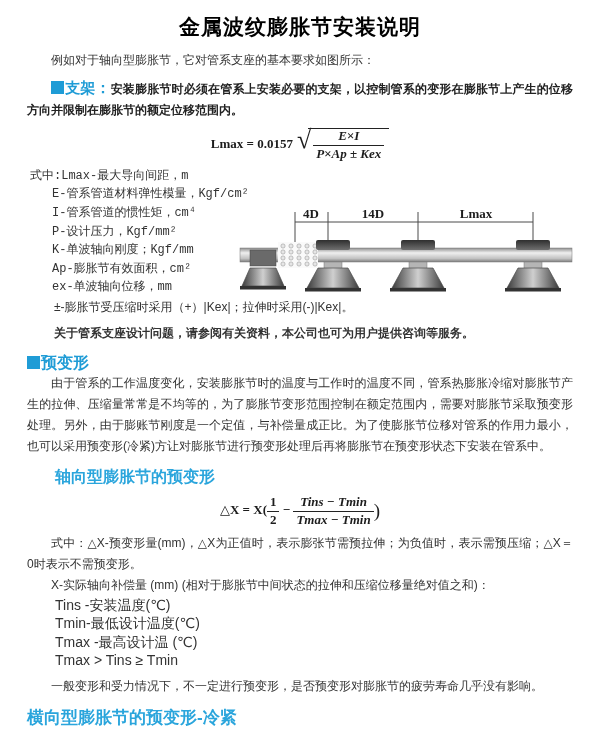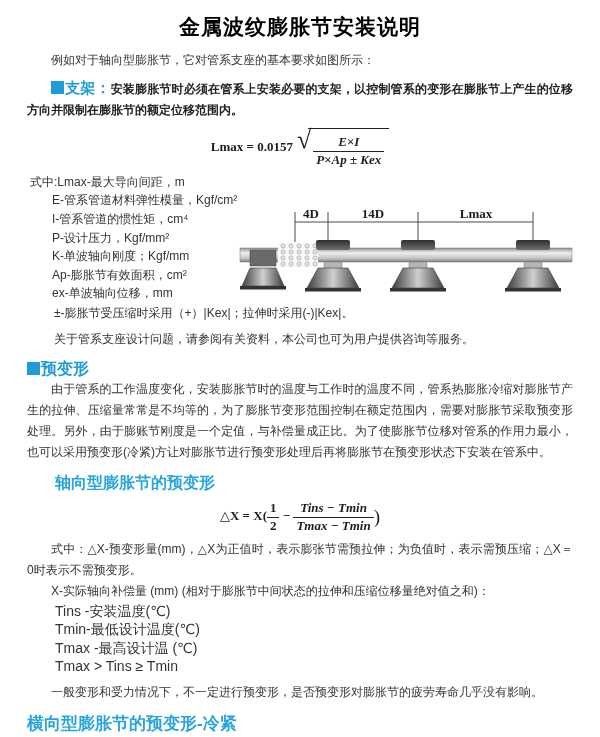--- a/index.html
+++ b/index.html
@@ -24,28 +24,28 @@
   .formula{
     text-align:center;font-family:"Liberation Serif","DejaVu Serif",serif;
     color:#1d1d1d;font-size:13px;font-weight:bold;margin:7px 0 5px 0;
   }
   .frac{display:inline-block;vertical-align:middle;text-align:center;line-height:1.15;}
   .frac .fnum{display:block;border-bottom:1px solid #222;padding:0 3px 1px 3px;}
   .frac .fden{display:block;padding:1px 3px 0 3px;}
   .mvar{font-style:italic;}
   .radical{display:inline-flex;align-items:flex-start;vertical-align:middle;margin-left:4px;}
   .rad-sym{font-size:26px;font-weight:normal;line-height:0.9;margin-right:-3px;}
-  .radicand{display:inline-block;border-top:1px solid #222;padding:6px 5px 0 5px;}
+  .radicand{display:inline-block;border-top:1px solid #222;padding:0 5px 0 5px;}
   .paren{font-size:19px;font-weight:normal;vertical-align:middle;}
   
-  .var-list{margin:3px 0 0 3px;width:245px;}
+  .var-list{margin:3px 0 0 3px;width:245px;font-family:Liberation Mono, monospace;}
   .var-list div{font-size:12px;line-height:18.6px;white-space:nowrap;}
   .var-list div + div{margin-left:22px;}
   .note-line{margin-left:3px;white-space:nowrap;}
-  .note-line.gap{margin-top:5px;}
+  .note-line.gap{margin-top:5px;font-weight:bold;}
   
   .diagram{position:absolute;left:238px;top:204px;width:358px;height:100px;}
   
   .h-pre{margin-top:8px;font-size:16px;}
   .sub-head{
     color:#2aa5dc;font-weight:bold;font-size:16px;margin:10px 0 4px 28px;
   }
   .sub-head.lateral{margin-left:0;font-size:17px;margin-top:9px;}
   .temps div{font-size:14px;line-height:18.5px;margin-left:2em;}
   .last-line{margin-top:6px;}

